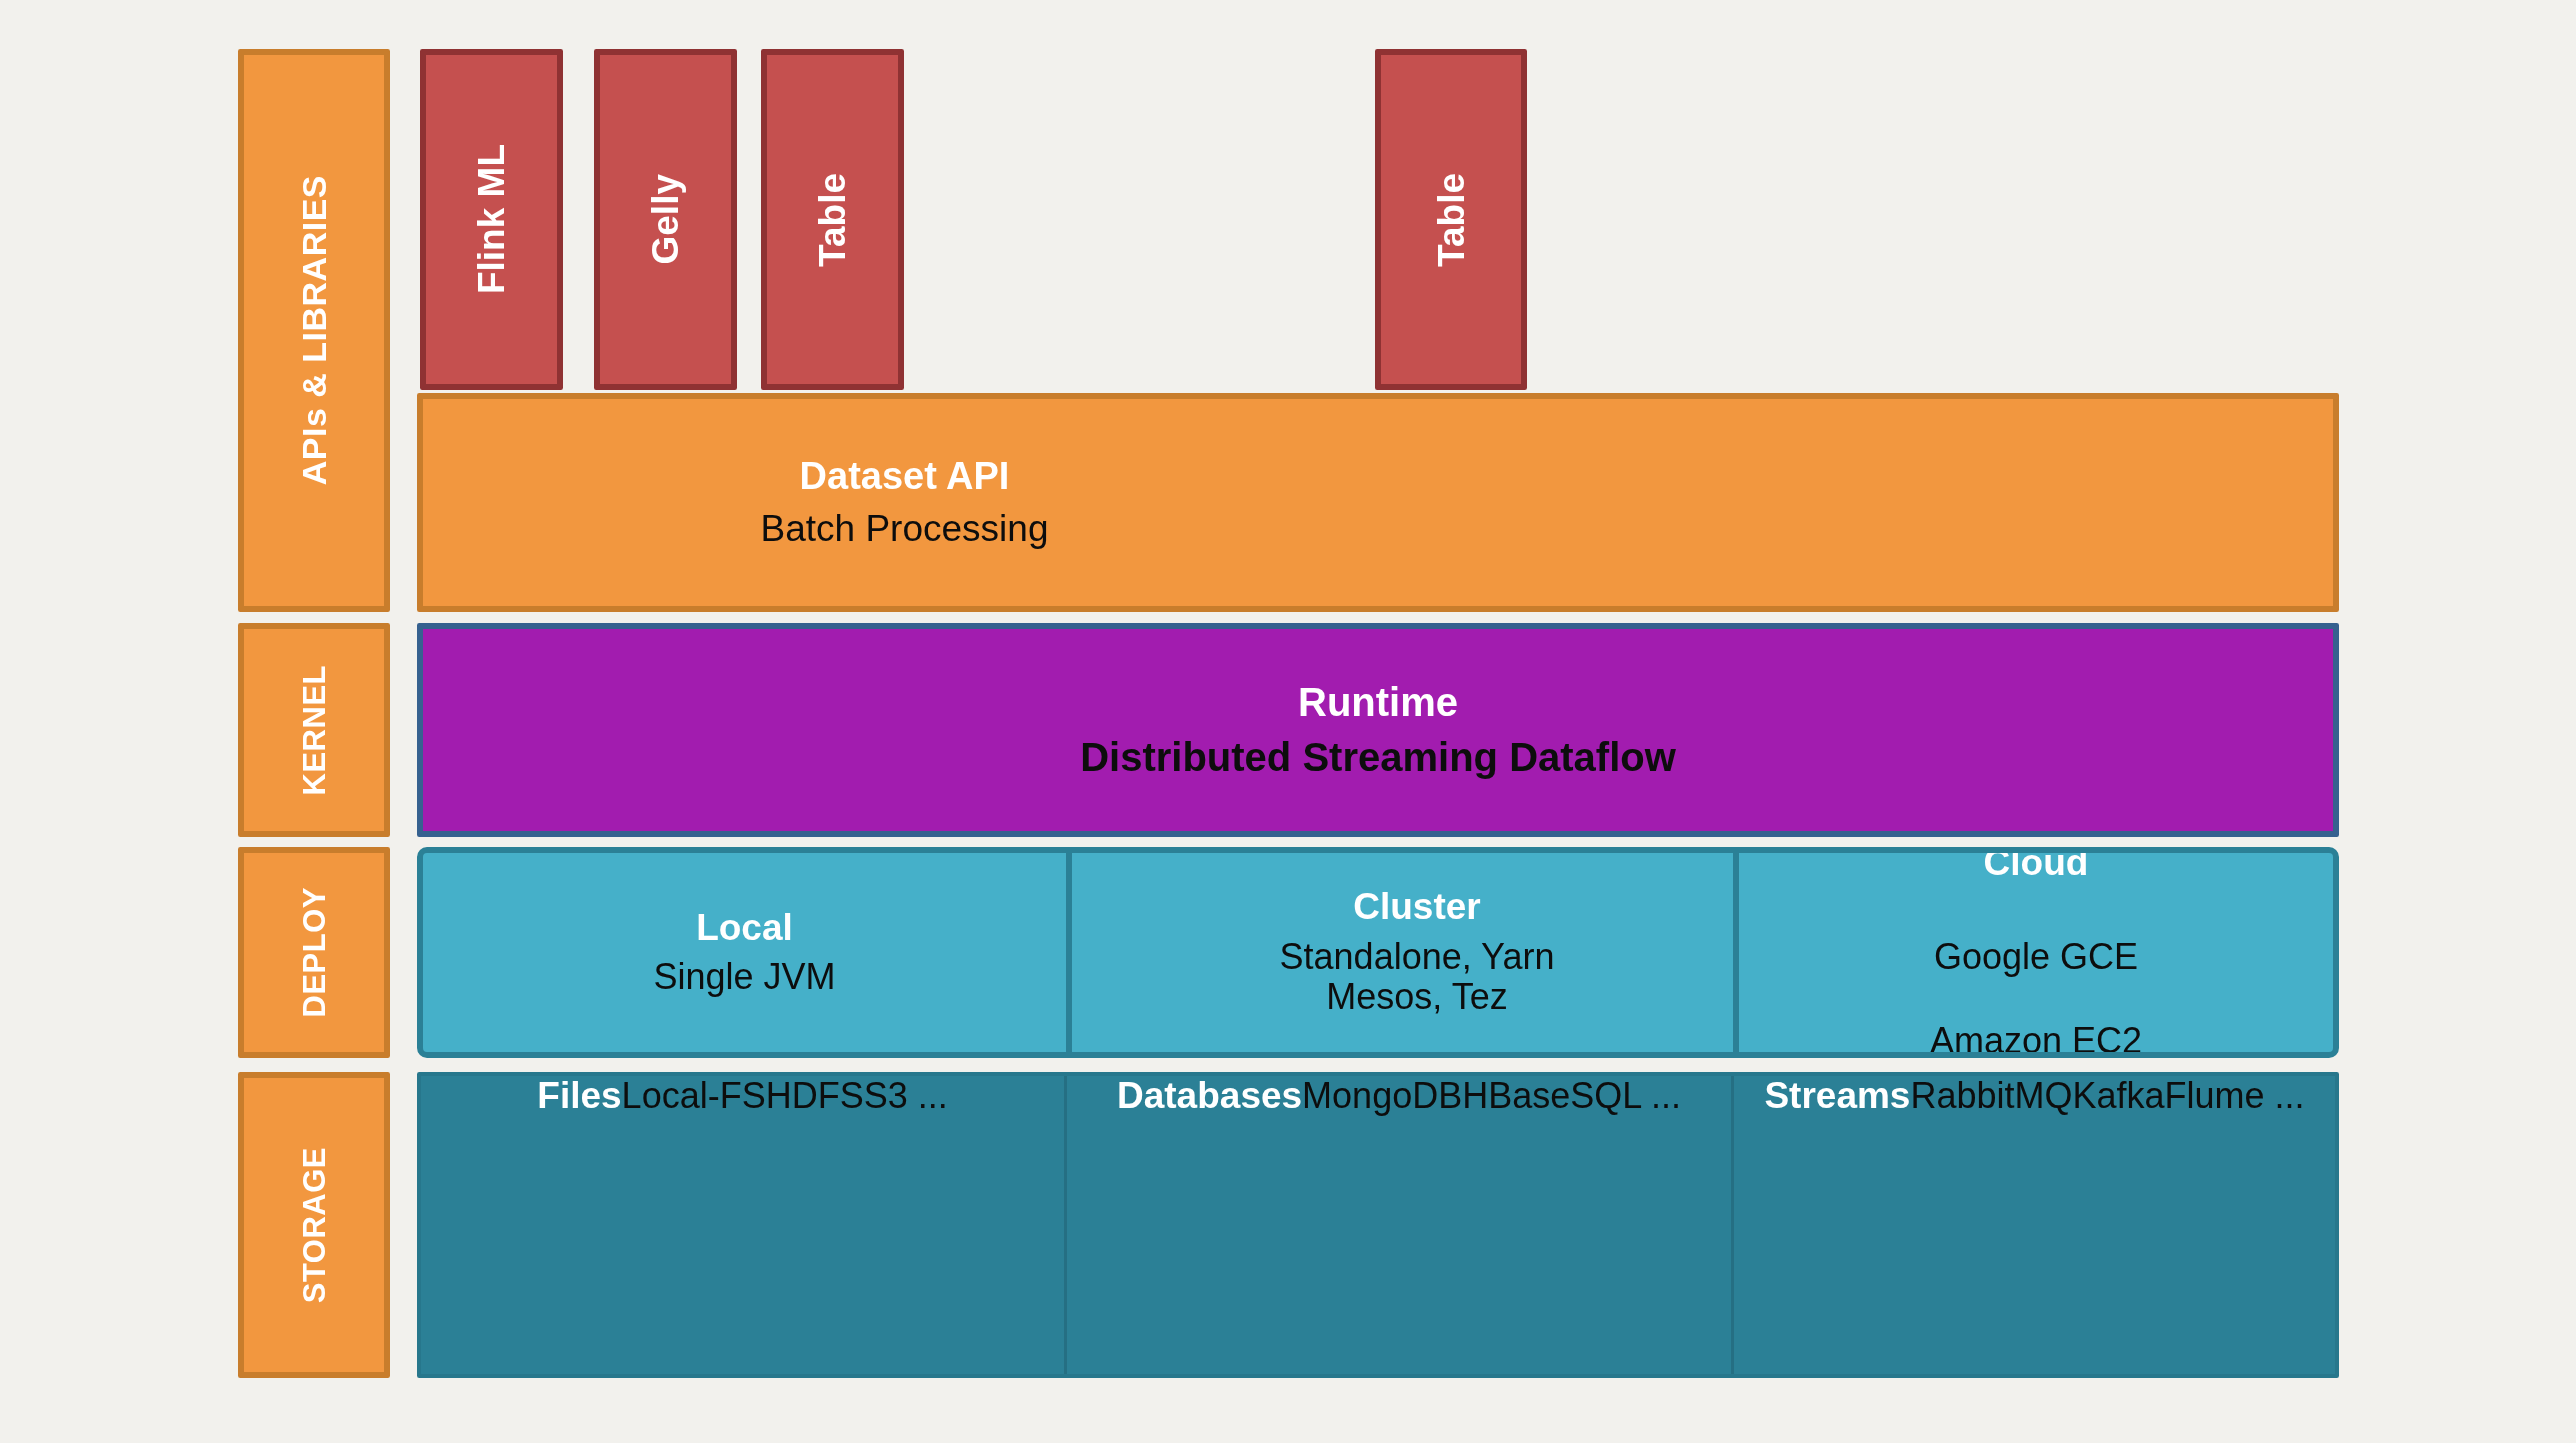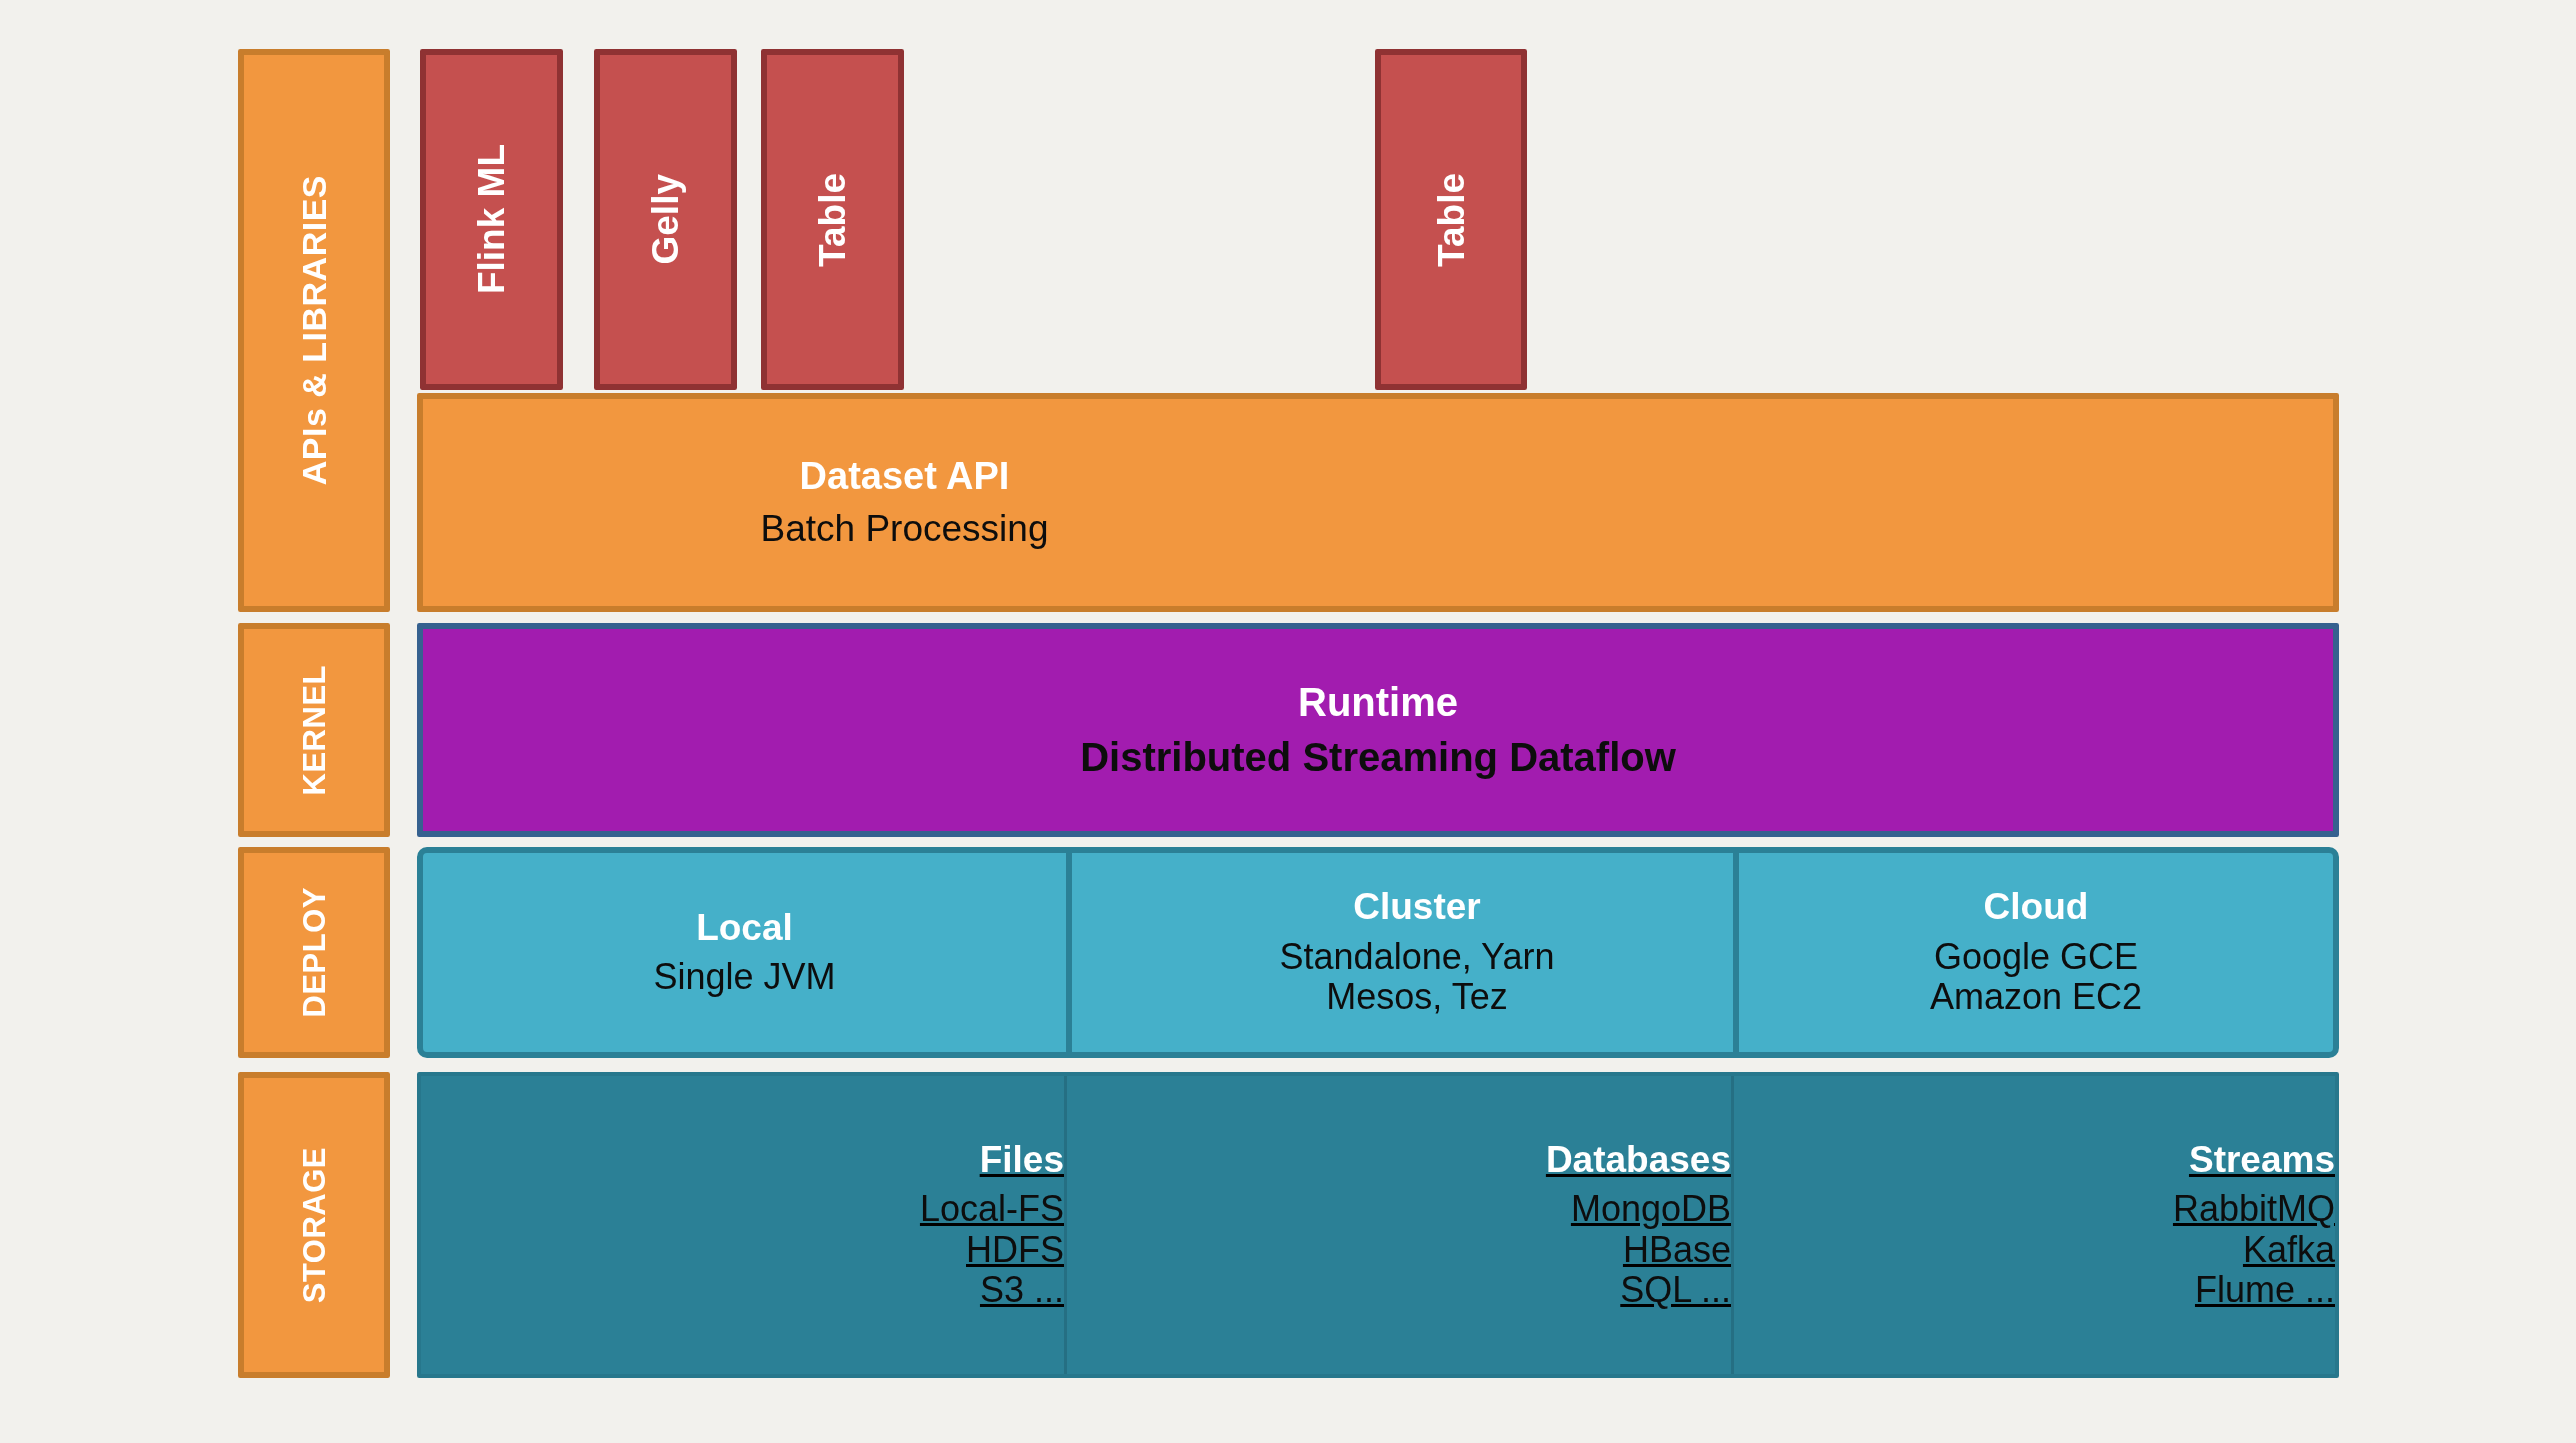--- a/index.html
+++ b/index.html
@@ -127,25 +127,24 @@
     box-sizing: border-box;
     display: flex;
     background: #2b8096;
     border: 4.9px solid #27778c;
     border-radius: 2.2px;
     overflow: hidden;
   }
   .storage-cell {
     box-sizing: border-box;
     display: flex;
-    flex-direction: column;
-    align-items: flex-end;
-    justify-content: center;
-    text-align: center;
-    text-decoration: underline;
+    flex-direction: row;
+    align-items: flex-start;
+    justify-content: center;
+    text-align: center;
   }
   .storage-cell + .storage-cell { border-left: 3.8px solid #256f83; }
 
   
   .title-white {
     color: #ffffff;
     font-weight: bold;
     line-height: 1.08;
   }
   .sub-black {
@@ -221,21 +220,21 @@
       <span class="title-white deploy-title">Local</span>
       <span class="sub-black deploy-sub line">Single JVM</span>
     </div>
 
     <div class="deploy-cell" style="width:667px;padding-left:29px;">
       <span class="title-white deploy-title">Cluster</span>
       <span class="sub-black deploy-sub line">Standalone, Yarn</span>
       <span class="sub-black deploy-sub line">Mesos, Tez</span>
     </div>
 
-    <div class="deploy-cell" style="flex:1;">
+    <div class="deploy-cell" style="flex:1;gap:44px;">
       <span class="title-white deploy-title">Cloud</span>
       <span class="sub-black deploy-sub line">Google GCE</span>
       <span class="sub-black deploy-sub line">Amazon EC2</span>
     </div>
   </div>
 
   <div class="storage-band" style="left:417px; top:1072px; width:1922px; height:306px;">
 
     <div class="storage-cell" style="width:643px;">
       <span class="title-white storage-title">Files</span>

